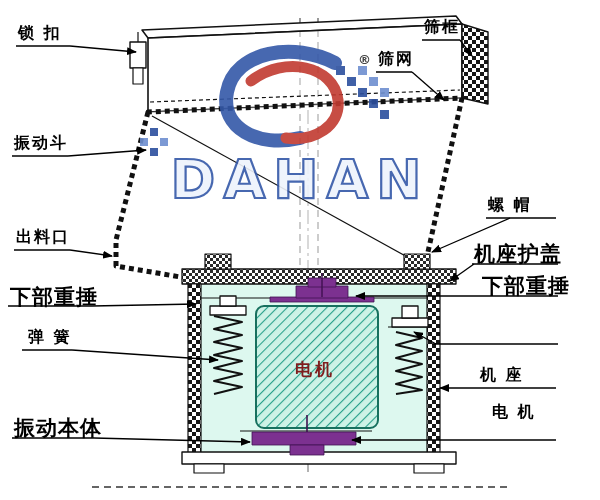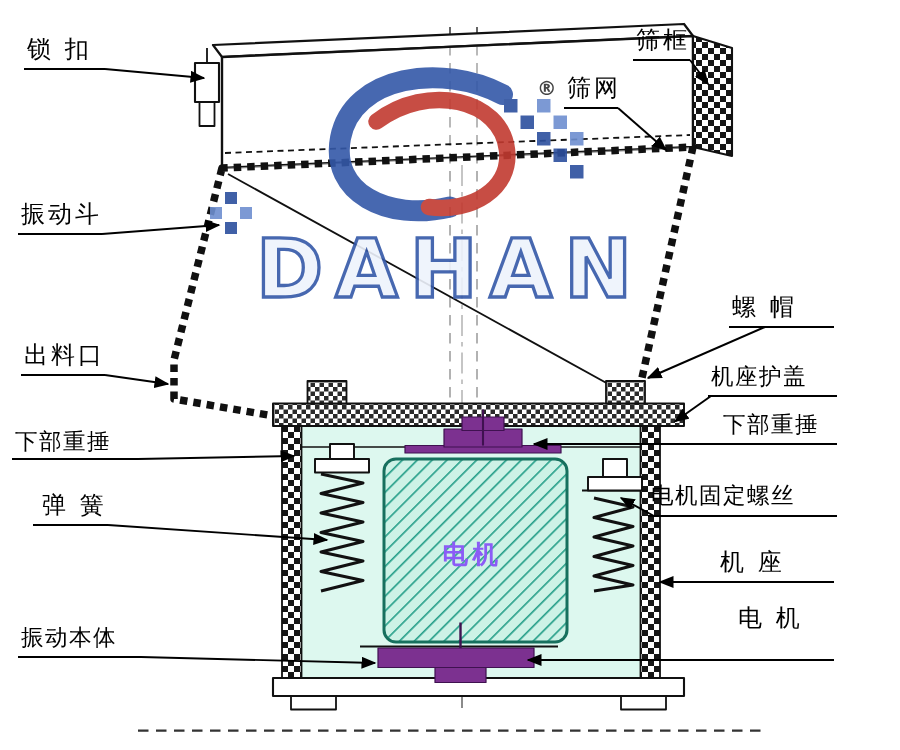--- a/index.html
+++ b/index.html
@@ -2,26 +2,26 @@
 <html><head>
 <meta charset="utf-8">
 <style>
   html,body{margin:0;padding:0;background:#fff;}
   .stage{
     position:relative;width:600px;height:500px;background:#ffffff;overflow:hidden;
     font-family:"DejaVu Sans","Liberation Sans",sans-serif;
   }
   .stage svg{position:absolute;left:0;top:0;}
   .lbl{
-    position:absolute;font-weight:normal;font-size:16px;color:#000;
+    position:absolute;font-weight:bold;font-size:16px;color:#000;
     white-space:nowrap;letter-spacing:2px;line-height:1.1;
   }
-  .lbl.small{font-size:15px;letter-spacing:1px;}
+  .lbl.small{font-size:21px;letter-spacing:1px;}
   .motor-lbl{
-    position:absolute;font-weight:bold;font-size:17px;color:#8b5cf6;letter-spacing:3px;
+    position:absolute;font-weight:bold;font-size:17px;color:#7f1d1d;letter-spacing:3px;
   }
   .wm-reg{
     position:absolute;font-size:13px;color:#444;font-weight:bold;
   }
 </style>
 </head>
 <body>
 
 <div class="stage">
 
@@ -174,18 +174,17 @@
   <div class="lbl small" style="left:10px;top:286px">下部重捶</div>
   <div class="lbl" style="left:28px;top:328px">弹 簧</div>
   <div class="lbl small" style="left:14px;top:417px">振动本体</div>
 
   <div class="lbl" style="left:424px;top:18px">筛框</div>
   <div class="wm-reg" style="left:358px;top:52px">®</div>
   <div class="lbl" style="left:378px;top:50px">筛网</div>
   <div class="lbl" style="left:488px;top:196px">螺 帽</div>
   <div class="lbl small" style="left:474px;top:243px">机座护盖</div>
   <div class="lbl small" style="left:482px;top:275px">下部重捶</div>
-  <div class="lbl small" style="left:434px;top:322px">电机固定螺丝</div>
   <div class="lbl" style="left:480px;top:366px">机 座</div>
   <div class="lbl" style="left:492px;top:403px">电 机</div>
 
   <div class="motor-lbl" style="left:295px;top:358px">电机</div>
 </div>
 
 </body></html>

